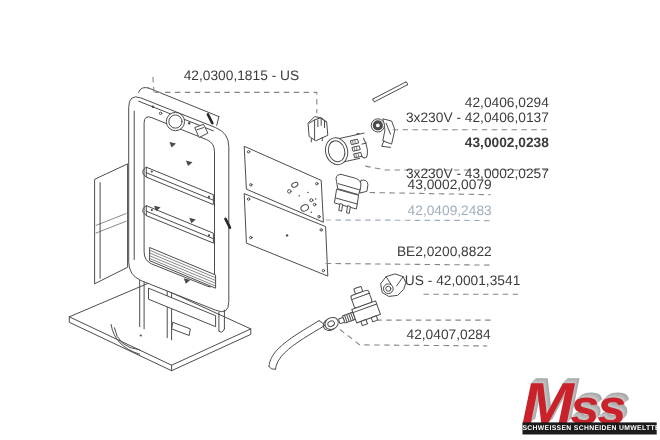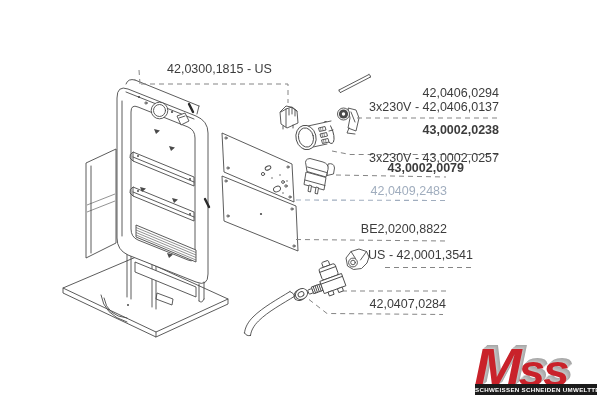--- a/index.html
+++ b/index.html
@@ -192,21 +192,21 @@
       <path class="dash" d="M 342,291 L 447,291"></path>
       <path class="dash" d="M 309,299.5 L 327,313.5 L 443,314.5"></path>
     </g>
   </svg>
 
   <div class="lbl" style="left:167px;top:63px;">42,0300,1815 - US</div>
   <div class="lbl" style="right:101px;top:87px;">42,0406,0294</div>
   <div class="lbl" style="right:101px;top:101px;">3x230V - 42,0406,0137</div>
   <div class="lbl" style="right:101px;top:124px;font-weight:bold;">43,0002,0238</div>
   <div class="lbl" style="right:101px;top:152px;">3x230V - 43,0002,0257</div>
-  <div class="lbl" style="right:136px;top:162px;font-weight:bold;">43,0002,0079</div>
+  <div class="lbl" style="right:153px;top:162px;">43,0002,0079</div>
   <div class="lbl muted" style="right:153px;top:185px;">42,0409,2483</div>
   <div class="lbl" style="right:153px;top:223px;">BE2,0200,8822</div>
   <div class="lbl" style="right:127px;top:249px;">US - 42,0001,3541</div>
   <div class="lbl" style="right:154px;top:298px;">42,0407,0284</div>
 
   <div class="logo">
     <div class="logo-word"><span class="logo-m">M</span><span class="logo-ss">ss</span></div>
     <div class="logo-bar">SCHWEISSEN SCHNEIDEN UMWELTTECHNIK</div>
   </div>
 

